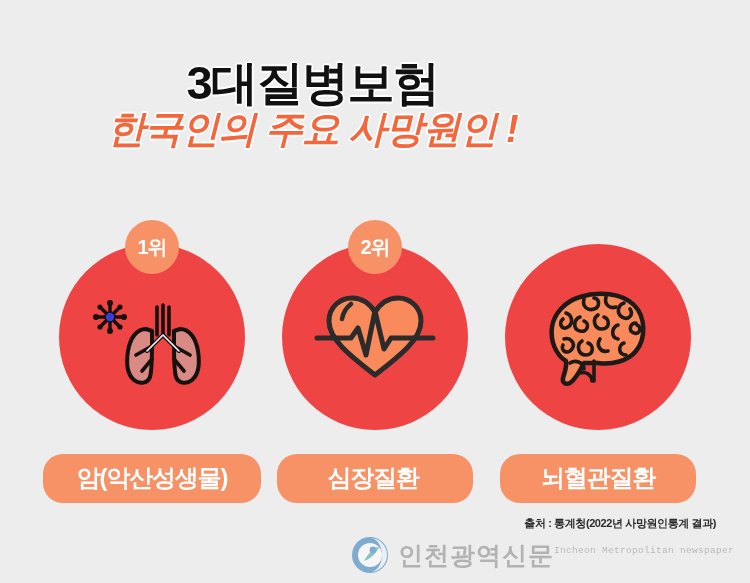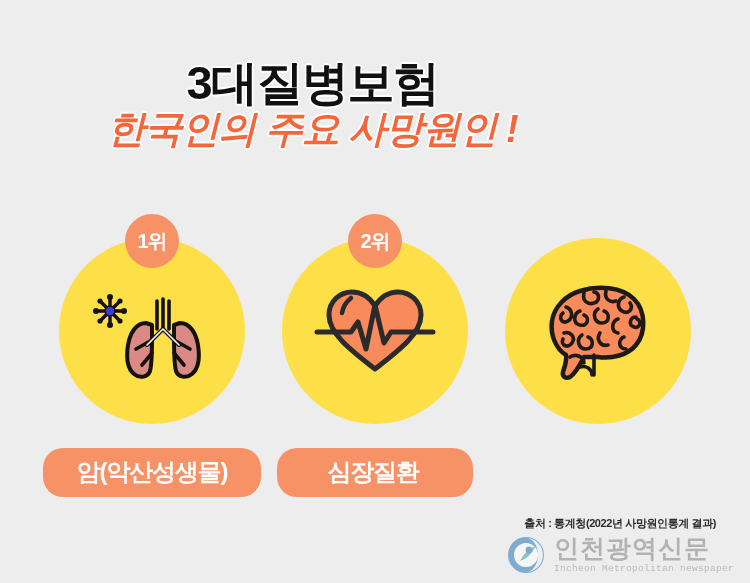--- a/index.html
+++ b/index.html
@@ -73,25 +73,25 @@
     width: 190px;
     display: flex;
     flex-direction: column;
     align-items: center;
   }
   .disc {
     position: relative;
     width: 186px;
     height: 186px;
     border-radius: 50%;
-    background: #fde047;
+    background: #ef4444;
     display: flex;
     align-items: center;
     justify-content: center;
-    margin-top: 16px;
+    margin-top: 22px;
   }
   .badge {
     position: absolute;
     top: -24px;
     left: 50%;
     transform: translateX(-50%);
     width: 54px;
     height: 54px;
     border-radius: 50%;
     background: #f79267;
@@ -157,21 +157,21 @@
     display: flex;
     align-items: center;
     gap: 8px;
     opacity: 0.52;
   }
   .wm-mark {
     width: 40px;
     height: 40px;
     flex: 0 0 40px;
   }
-  .wm-text { display: flex; flex-direction: column; line-height: 1; }
+  .wm-text { display: flex; flex-direction: row; line-height: 1; }
   .wm-ko {
     font-size: 25px;
     font-weight: 700;
     color: #7d7d7d;
     letter-spacing: 1px;
   }
   .wm-en {
     margin-top: 3px;
     font-size: 9.5px;
     color: #8a8a8a;
@@ -268,20 +268,23 @@
               <path d="M46 56 C40 60 42 70 50 70 C58 70 58 60 52 58"></path>
               <path d="M64 54 C60 60 64 68 72 66"></path>
               <path d="M88 58 C82 60 82 70 90 70"></path>
               <path d="M34 78 C40 74 48 78 48 84"></path>
               <path d="M58 76 L58 96"></path>
               <path d="M44 88 C50 86 56 90 56 96"></path>
             </g>
           </svg>
         </div>
       </div>
+      <div class="pill">
+        <span class="pill-label">뇌혈관질환</span>
+      </div>
     </div>
 
   </div>
 
   <div class="source">출처 : 통계청(2022년 사망원인통계 결과)</div>
 
   <div class="watermark">
     <span class="wm-mark">
       <svg width="40" height="40" viewBox="0 0 40 40" aria-hidden="true">
         <circle cx="20" cy="20" r="18" fill="#1b6fb5"></circle>

